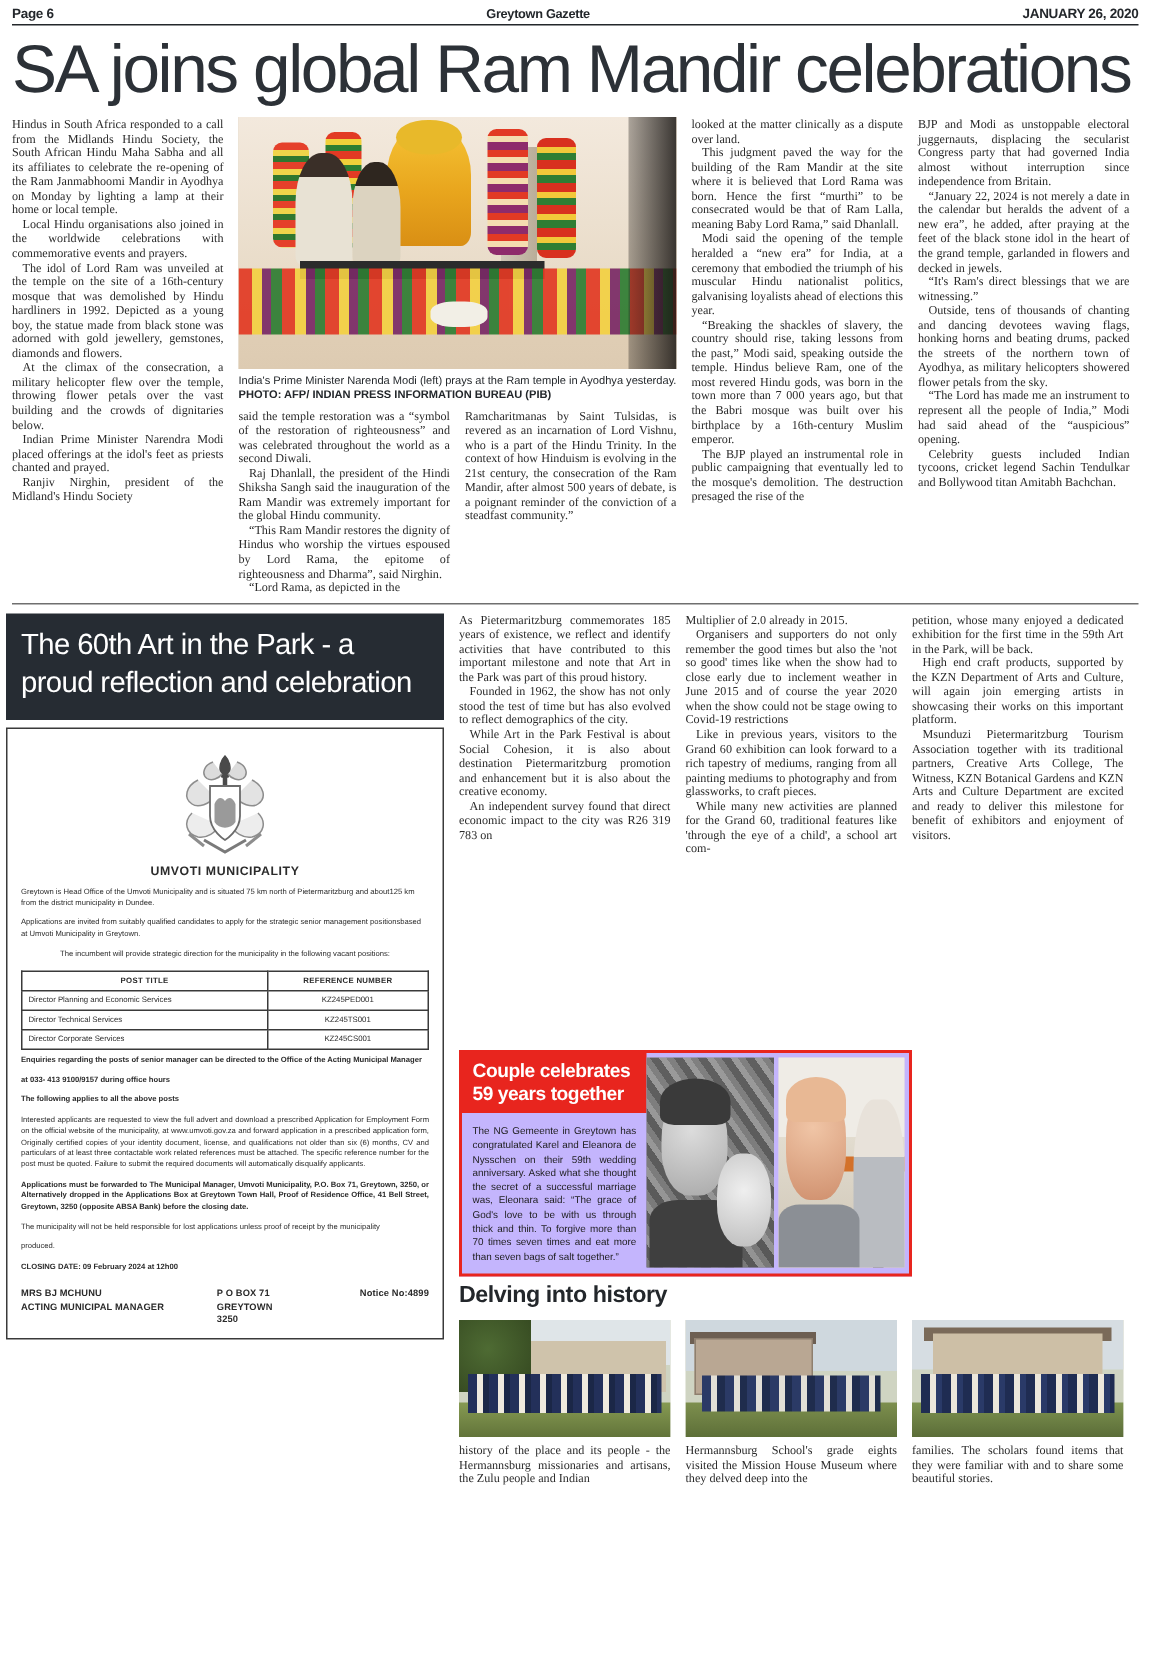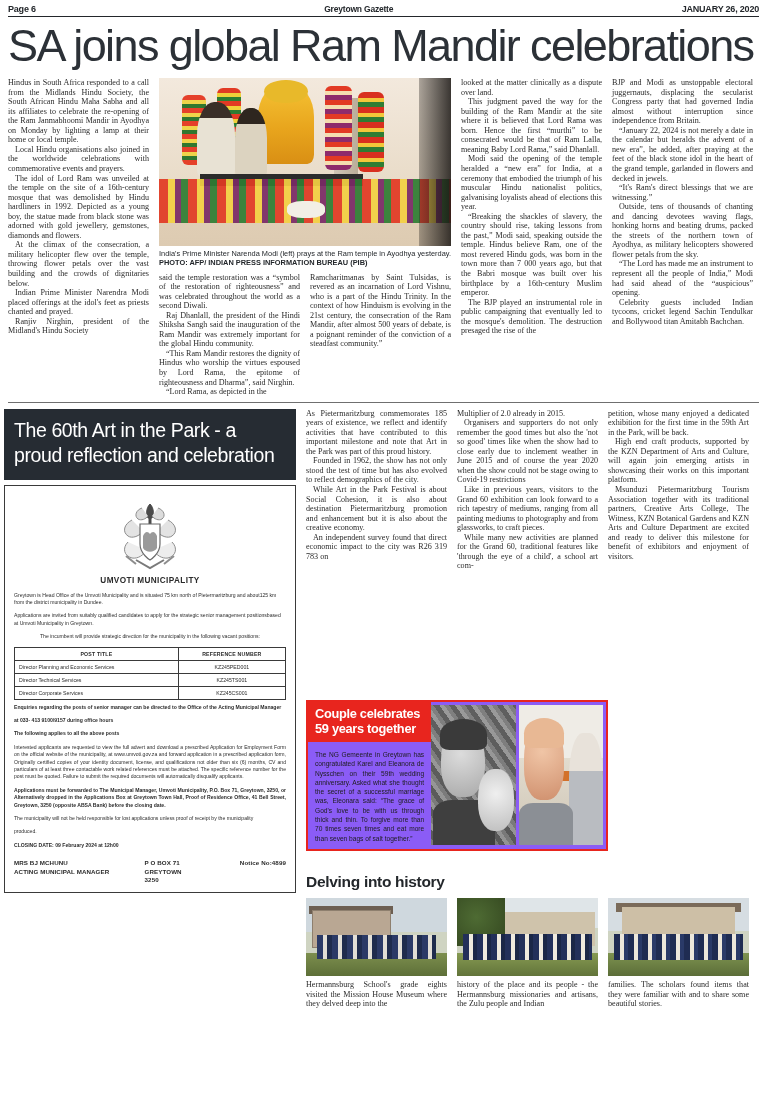--- a/index.html
+++ b/index.html
@@ -137,21 +137,21 @@
     display:flex; margin-top: 10px; font-size: 6.2px; font-weight: bold;
     line-height: 8.6px; letter-spacing: .1px;
   }
   .adv-foot .c1 { width: 48%; }
   .adv-foot .c2 { width: 28%; }
   .adv-foot .c3 { width: 24%; text-align:right; }
 
   
   .couple-box {
     position: relative; width: 302px; border: 2.2px solid #e8251e;
-    background: #8b5cf6; padding: 0;
+    background: #c4b5fd; padding: 0;
   }
   .couple-inner { display: flex; }
   .couple-left { width: 124px; padding: 0; }
   .couple-kicker {
     background: #e8251e; color:#fff;
     font-family: "Liberation Sans", sans-serif; font-weight: bold;
     font-size: 12.8px; line-height: 14.5px; letter-spacing: -0.3px;
     padding: 5px 6px 6px 7px;
   }
   .couple-text {
@@ -454,44 +454,44 @@
           <div class="pipe"></div>
           <div class="lady"></div>
           <div class="body2"></div>
           <div class="head"></div>
           <div class="bald"></div>
         </div>
       </div>
     </div>
   </div>
 
-  <div style="position:absolute; left:306px; top:863px; width:455px;">
+  <div style="position:absolute; left:306px; top:845px; width:455px;">
     <div class="dih-title">Delving into history</div>
     <div class="dih-row">
+      <div class="dih-cell">
+        <div class="dih-photo m2">
+          <div class="sky"></div>
+            <div class="wall"></div>
+            <div class="tree"></div>
+          <div class="grass"></div>
+            <div class="kids"></div>
+        </div>
+        <div class="dih-cap">history of the place and its people - the Hermannsburg missionaries and artisans, the Zulu people and Indian</div>
+      </div>
       <div class="dih-cell">
         <div class="dih-photo m1">
           <div class="sky"></div>
             <div class="roof"></div>
             <div class="bld"></div>
           <div class="grass"></div>
             <div class="kids"></div>
         </div>
         <div class="dih-cap">Hermannsburg School's grade eights visited the Mission House Museum where they delved deep into the</div>
       </div>
       <div class="dih-cell">
-        <div class="dih-photo m2">
-          <div class="sky"></div>
-            <div class="wall"></div>
-            <div class="tree"></div>
-          <div class="grass"></div>
-            <div class="kids"></div>
-        </div>
-        <div class="dih-cap">history of the place and its people - the Hermannsburg missionaries and artisans, the Zulu people and Indian</div>
-      </div>
-      <div class="dih-cell">
         <div class="dih-photo m3">
           <div class="sky"></div>
             <div class="roof"></div>
             <div class="bld"></div>
           <div class="grass"></div>
             <div class="kids"></div>
         </div>
         <div class="dih-cap">families. The scholars found items that they were familiar with and to share some beautiful stories.</div>
       </div>
     </div>

